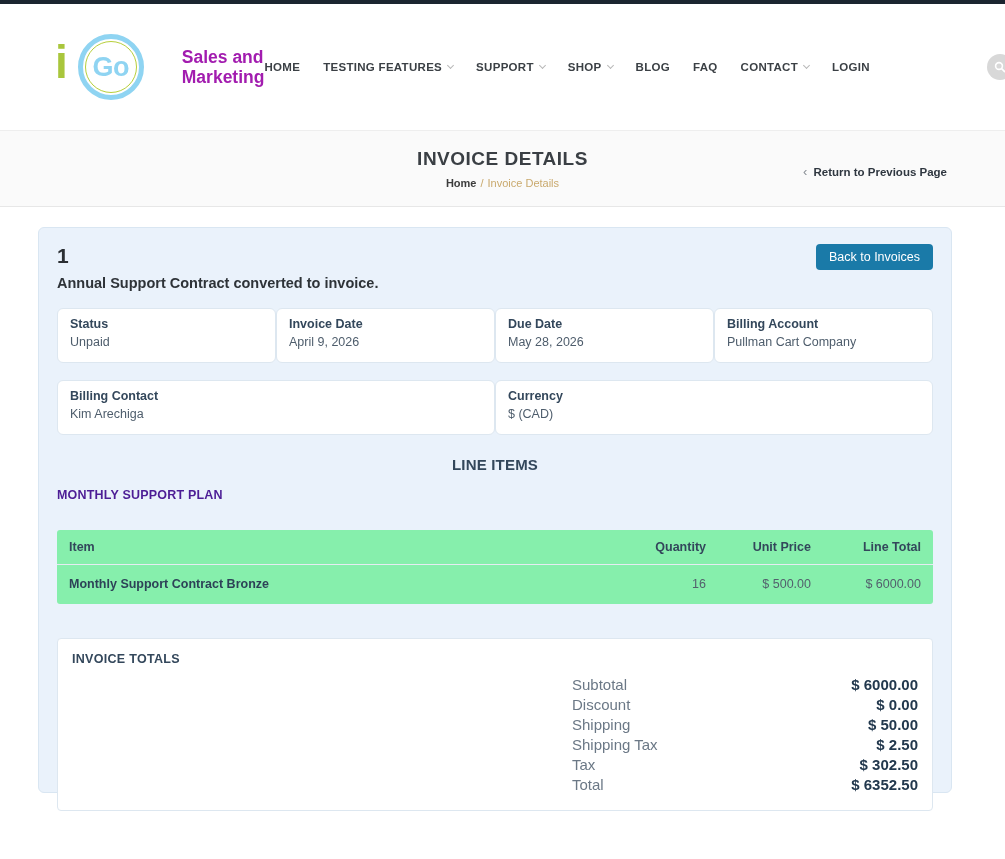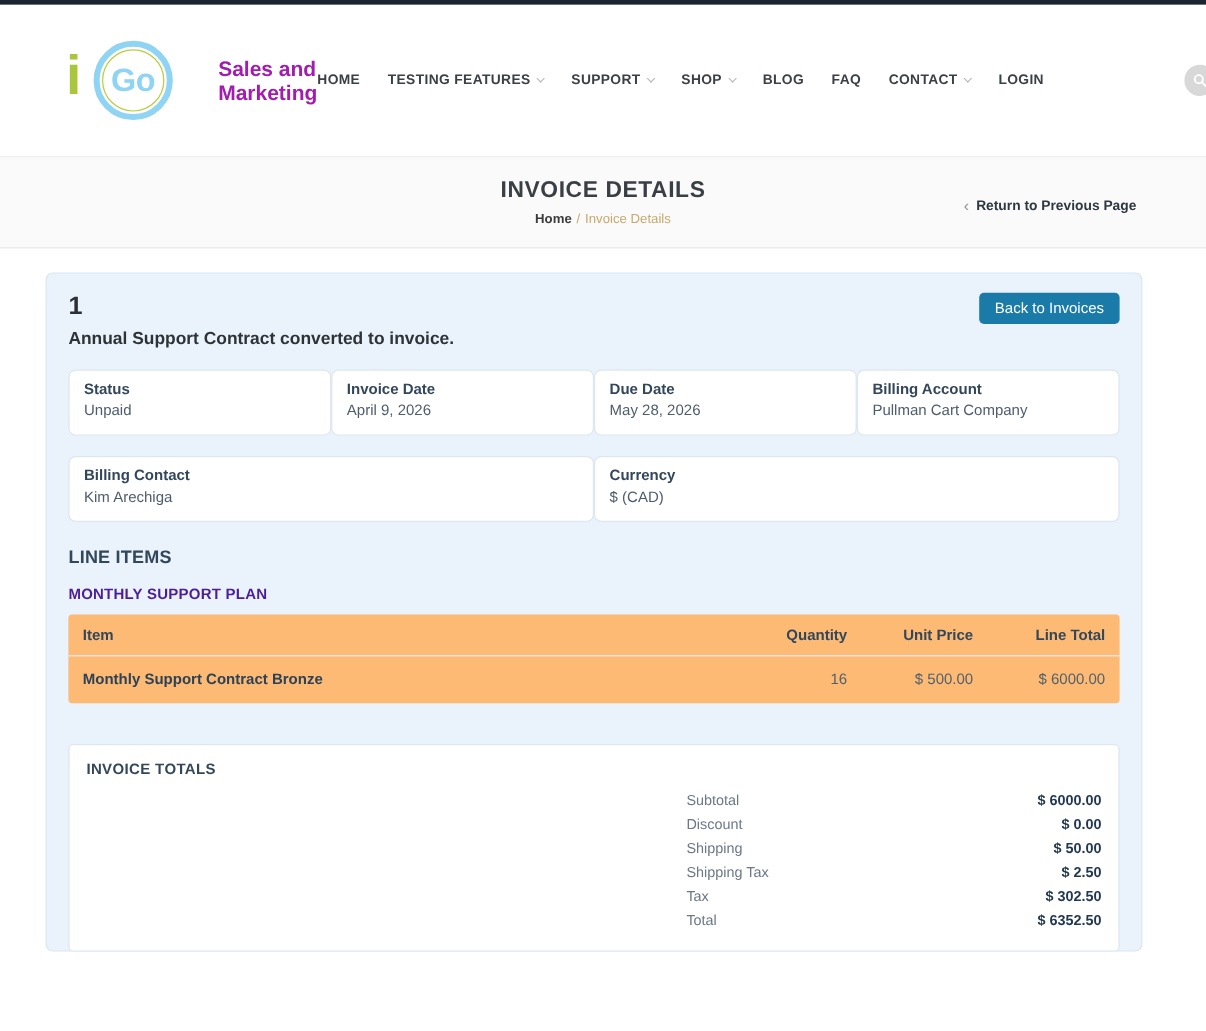--- a/index.html
+++ b/index.html
@@ -38,36 +38,36 @@
   .card-head { display:flex; align-items:flex-start; }
   .invoice-number { font-size:21px; font-weight:700; color:#2b2f33; }
   .back-btn { margin-left:auto; background:#1a7aa8; color:#fff; font-size:12.5px; padding:6px 13px; border-radius:4px; border:none; cursor:pointer; font-family:"Liberation Sans", sans-serif; }
   .invoice-desc { font-size:14.5px; font-weight:700; color:#2e3338; margin-top:5px; }
 
   .fields-row { display:flex; gap:0; margin-top:17px; }
   .field-card { flex:1; background:#fff; border:1px solid #dde7f0; border-radius:6px; padding:8px 12px 10px; min-height:55px; }
   .field-label { font-size:12.5px; font-weight:700; color:#33475b; }
   .field-value { font-size:12.5px; color:#4e5d6c; margin-top:4px; }
 
-  .section-title { font-size:15px; font-weight:700; color:#33475b; margin-top:21px; letter-spacing:0.2px; }
+  .section-title { font-size:15px; font-weight:700; color:#33475b; margin-top:21px; letter-spacing:0.2px;text-align:center; }
   .plan-title { font-size:12.5px; font-weight:600; color:#4c1d95; margin-top:15px; letter-spacing:0.2px; }
 
-  .items-table { margin-top:10px; background:#fdba74; border-radius:3px; }
+  .items-table { margin-top:28px; background:#86efac; border-radius:3px; }
   .t-head { display:flex; padding:10px 12px; border-bottom:1px solid #e6ecf2; font-weight:700; font-size:12.5px; color:#33475b; }
   .t-row { display:flex; padding:12px 12px 13px; font-size:12.5px; color:#53606d; }
   .col-item { flex:1; }
   .col-qty { width:115px; text-align:right; }
   .col-price { width:105px; text-align:right; }
   .col-total { width:110px; text-align:right; }
   .row-item-name { font-weight:700; color:#2d4257; }
 
   .totals-box { margin-top:34px; background:#fff; border:1px solid #dde7f0; border-radius:4px; padding:13px 14px 15px; }
   .totals-heading { font-size:12.5px; font-weight:700; color:#33475b; letter-spacing:0.3px; }
   .totals-rows { margin-top:9px; }
-  .totals-row { display:flex; font-size:12px; line-height:20px; }
+  .totals-row { display:flex; font-size:15px; line-height:20px; }
   .totals-label { margin-left:500px; color:#6b7886; }
   .totals-value { margin-left:auto; font-weight:700; color:#22384d; }
 </style>
 </head>
 <body>
 
 <div class="topbar"></div>
 
 <header class="site-header">
   <div class="logo">

